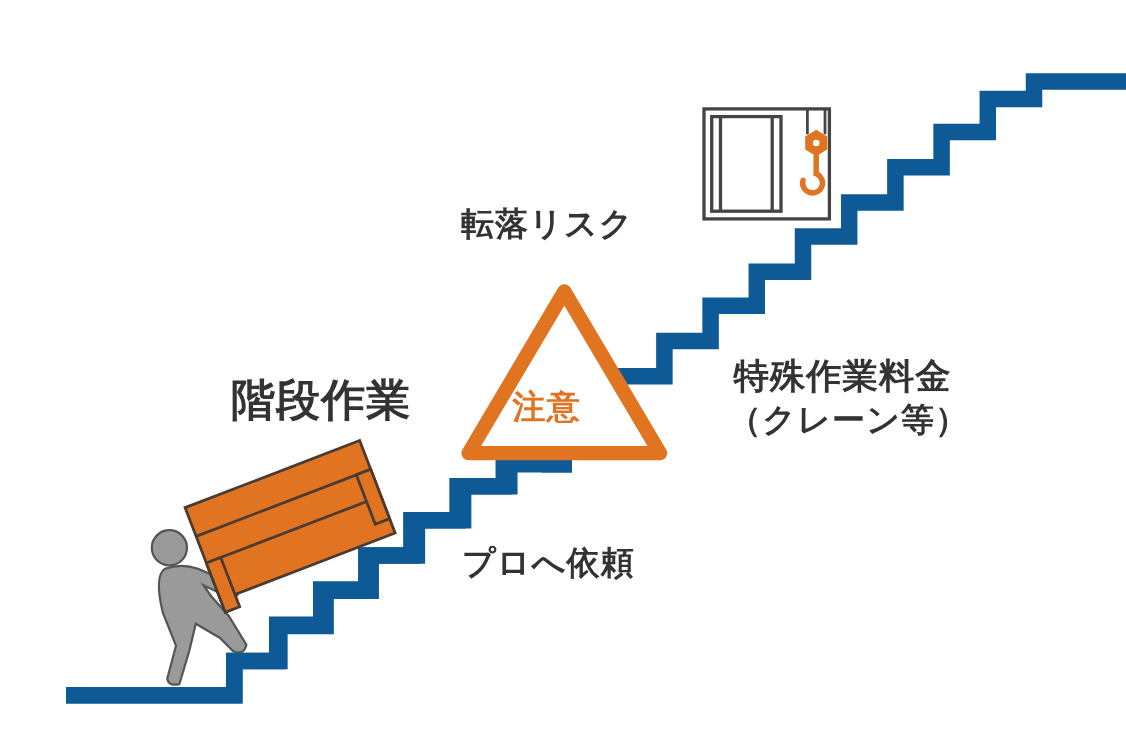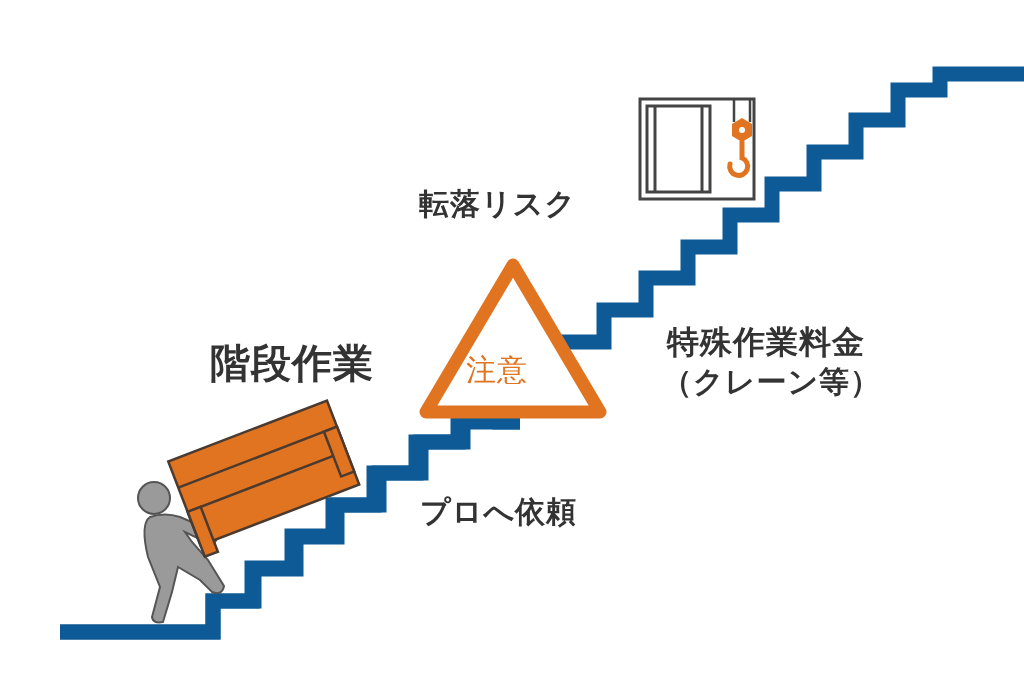--- a/index.html
+++ b/index.html
@@ -4,21 +4,21 @@
 <style>
   html, body { margin:0; padding:0; background:#ffffff; }
   body { width:1024px; height:683px; overflow:hidden; position:relative; font-family:"DejaVu Sans", sans-serif; }
   #stage { position:absolute; left:0; top:12px; width:1024px; height:683px; }
   .label { position:absolute; color:#333333; font-weight:bold; font-family:"DejaVu Sans", sans-serif; white-space:nowrap; letter-spacing:1px; }
   #lbl-risk { left:419px; top:172px; font-size:30px; }
   #lbl-stairs { left:210px; top:324px; font-size:40px; }
   #lbl-special-1 { left:667px; top:309px; font-size:32px; }
   #lbl-special-2 { left:662px; top:350px; font-size:30px; }
   #lbl-pro { left:420px; top:480px; font-size:30px; }
-  #caution-text { position:absolute; left:466px; top:338px; font-size:30px; font-weight:normal; color:#e07421; letter-spacing:1px; }
+  #caution-text { position:absolute; left:466px; top:338px; font-size:30px; font-weight:bold; color:#e07421; letter-spacing:1px; }
 </style>
 </head>
 <body>
 
 <div id="stage">
   <svg width="1024" height="683" viewBox="0 0 1024 683" xmlns="http://www.w3.org/2000/svg" style="position:absolute;left:0;top:0;">
 
     <g>
       <polyline fill="none" stroke="#0d5a96" stroke-width="15" stroke-linejoin="miter" stroke-linecap="butt" points="60,620 213,620 213,589 252,589 252,556 292,556 292,524 333,524 333,493 374,493 374,461 416,461 416,430 458,430 458,404 500,404 500,410 520,410 M"></polyline>
       <polyline fill="none" stroke="#0d5a96" stroke-width="15" stroke-linejoin="miter" points="60,620 213,620 213,589 254,589 254,557 296,557 296,525 337,525 337,493 379,493 379,461 421,461 421,430 463,430 463,410 520,410"></polyline>

